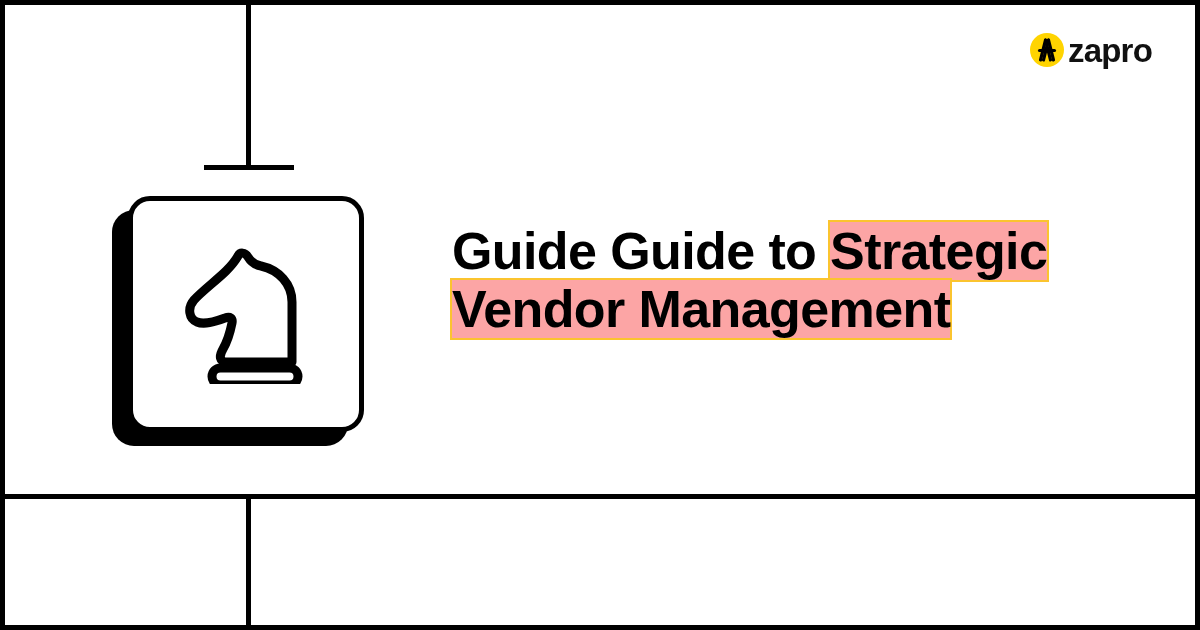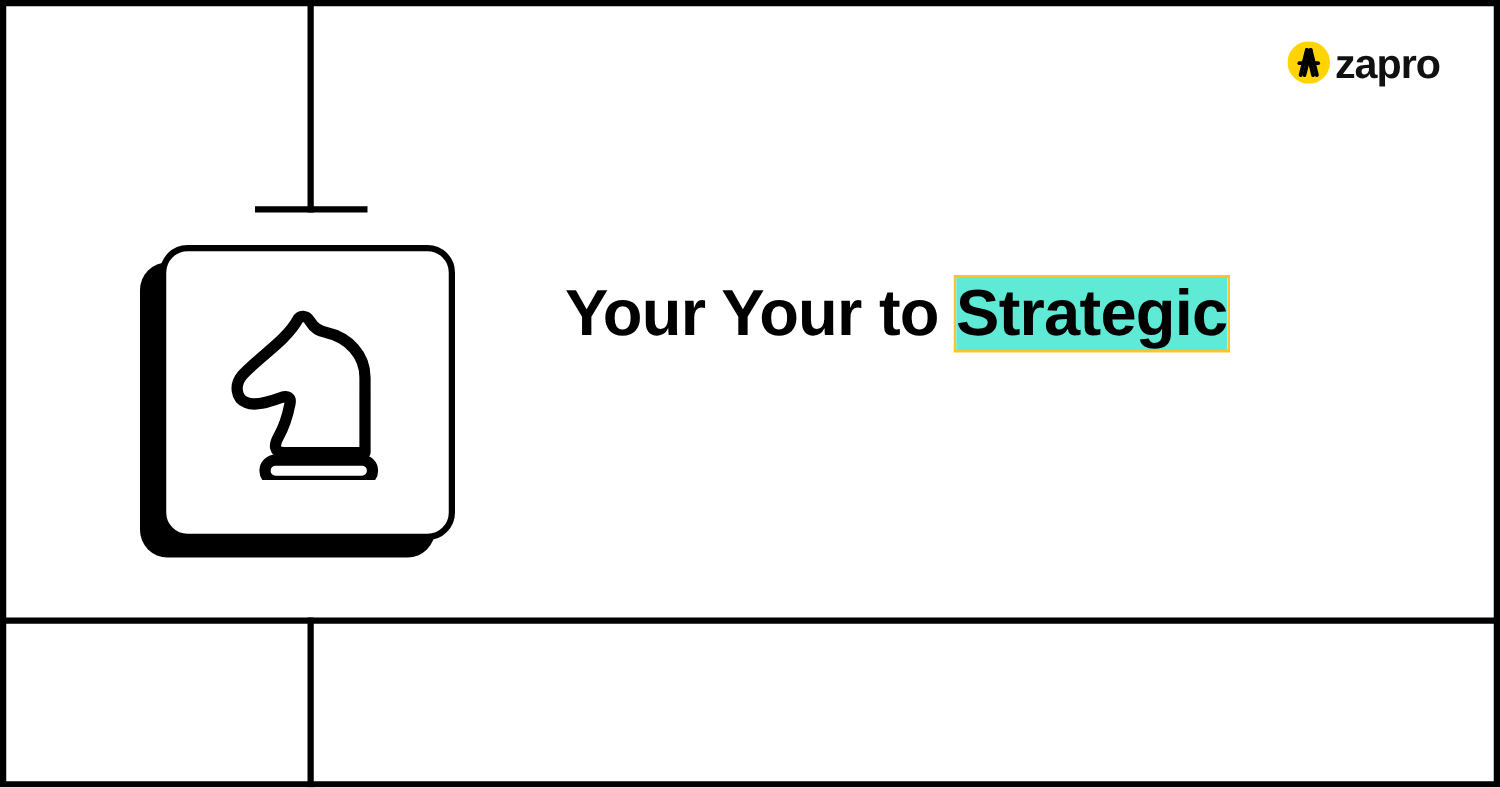--- a/index.html
+++ b/index.html
@@ -115,21 +115,21 @@
     width: 620px;
     margin: 0;
     font-family: "Liberation Sans", sans-serif;
     font-weight: bold;
     font-size: 52px;
     line-height: 58px;
     letter-spacing: -0.6px;
     color: #000000;
   }
   .headline .hl {
-    background-color: #5eead4;
+    background-color: #fca5a5;
     box-shadow: 0 0 0 2px #FBC42F;
   }
 
   
   .brand {
     position: absolute;
     right: 48px;
     top: 33px;
     display: flex;
     align-items: center;
@@ -176,21 +176,21 @@
                  L111 118
                  L111 58
                  C111 40 98 26 80 22
                  C74 21 70 18 67 13
                  C64 8 59 8 57 12 Z" stroke="#000000" stroke-width="9" stroke-linejoin="round" stroke-linecap="round"></path>
         <rect x="31" y="124" width="86" height="17" rx="8.5" stroke="#000000" stroke-width="9"></rect>
       </svg>
     </div>
   </div>
 
-  <h1 class="headline"><span>Your Your to </span><span class="hl">Strategic</span><br></h1>
+  <h1 class="headline"><span>Guide Guide to </span><span class="hl">Strategic</span><br><span class="hl">Vendor Management</span></h1>
 
   <div class="brand">
     <svg class="brand-mark" viewBox="0 0 34 34" xmlns="http://www.w3.org/2000/svg">
       <circle cx="17" cy="17" r="17" fill="#FFD400"></circle>
       <g stroke="#000000" stroke-width="3.1" stroke-linecap="round" fill="none">
         <path d="M10.5 27 L15.5 7"></path>
         <path d="M15.5 7 L20.5 27"></path>
         <path d="M13.5 27 L18.5 7"></path>
         <path d="M18.5 7 L23.5 27"></path>
         <path d="M9.5 17.5 L24.5 17.5"></path>

